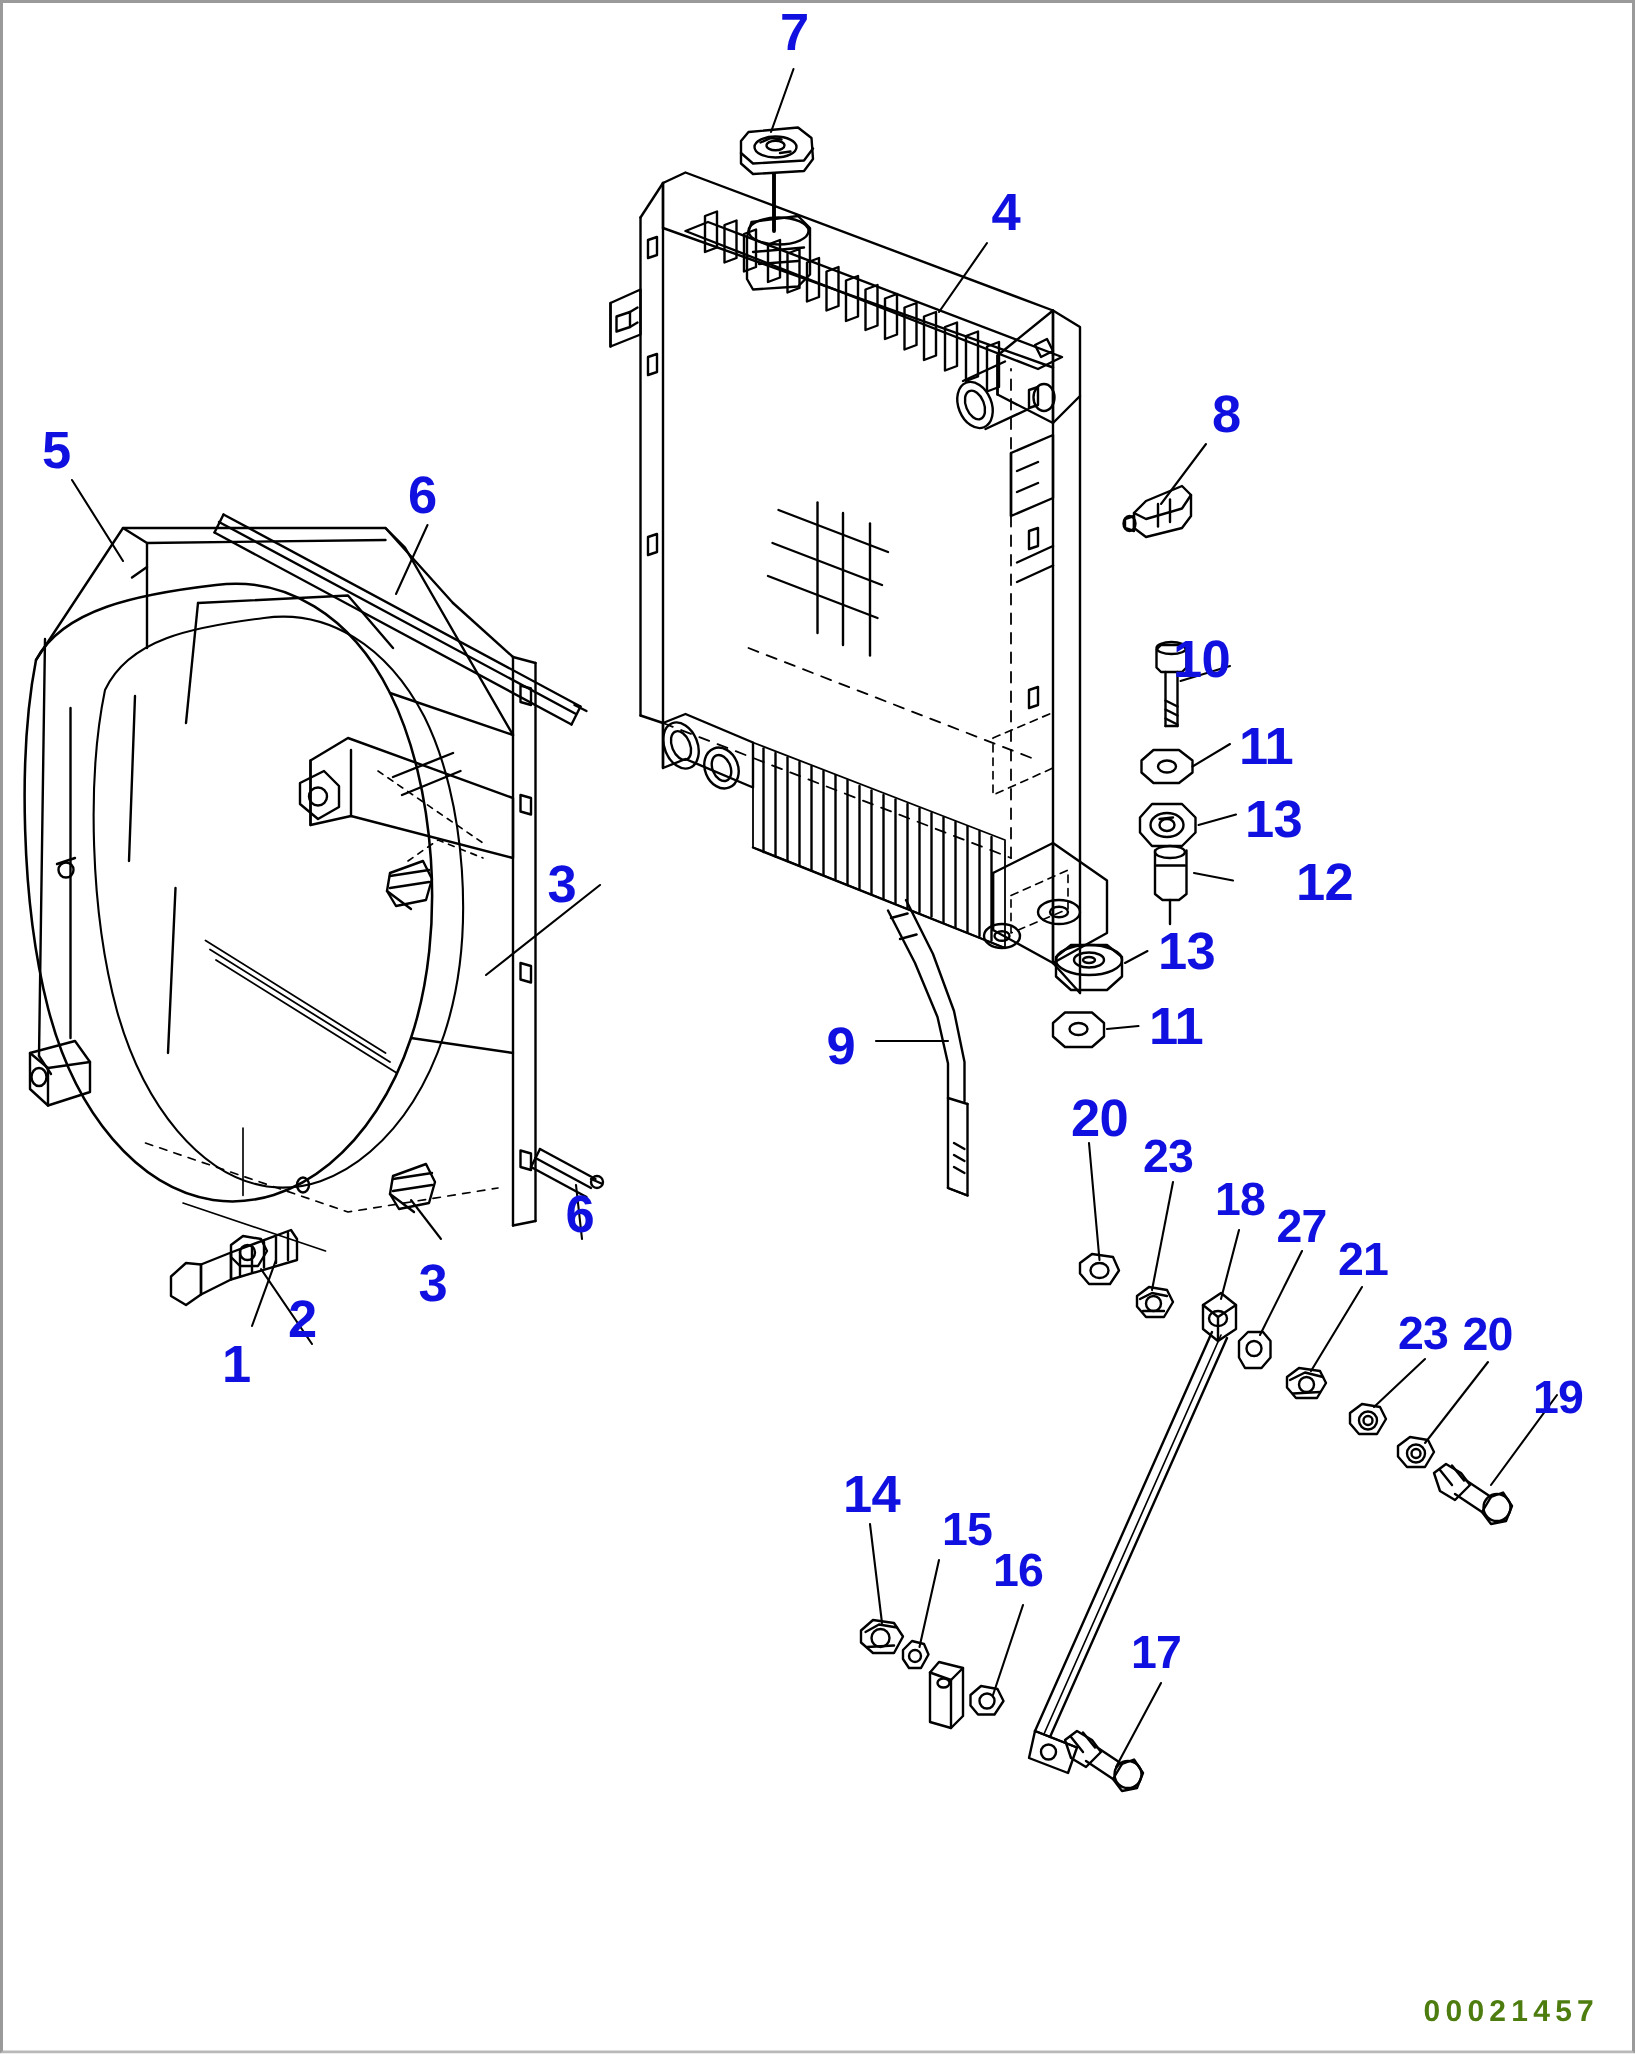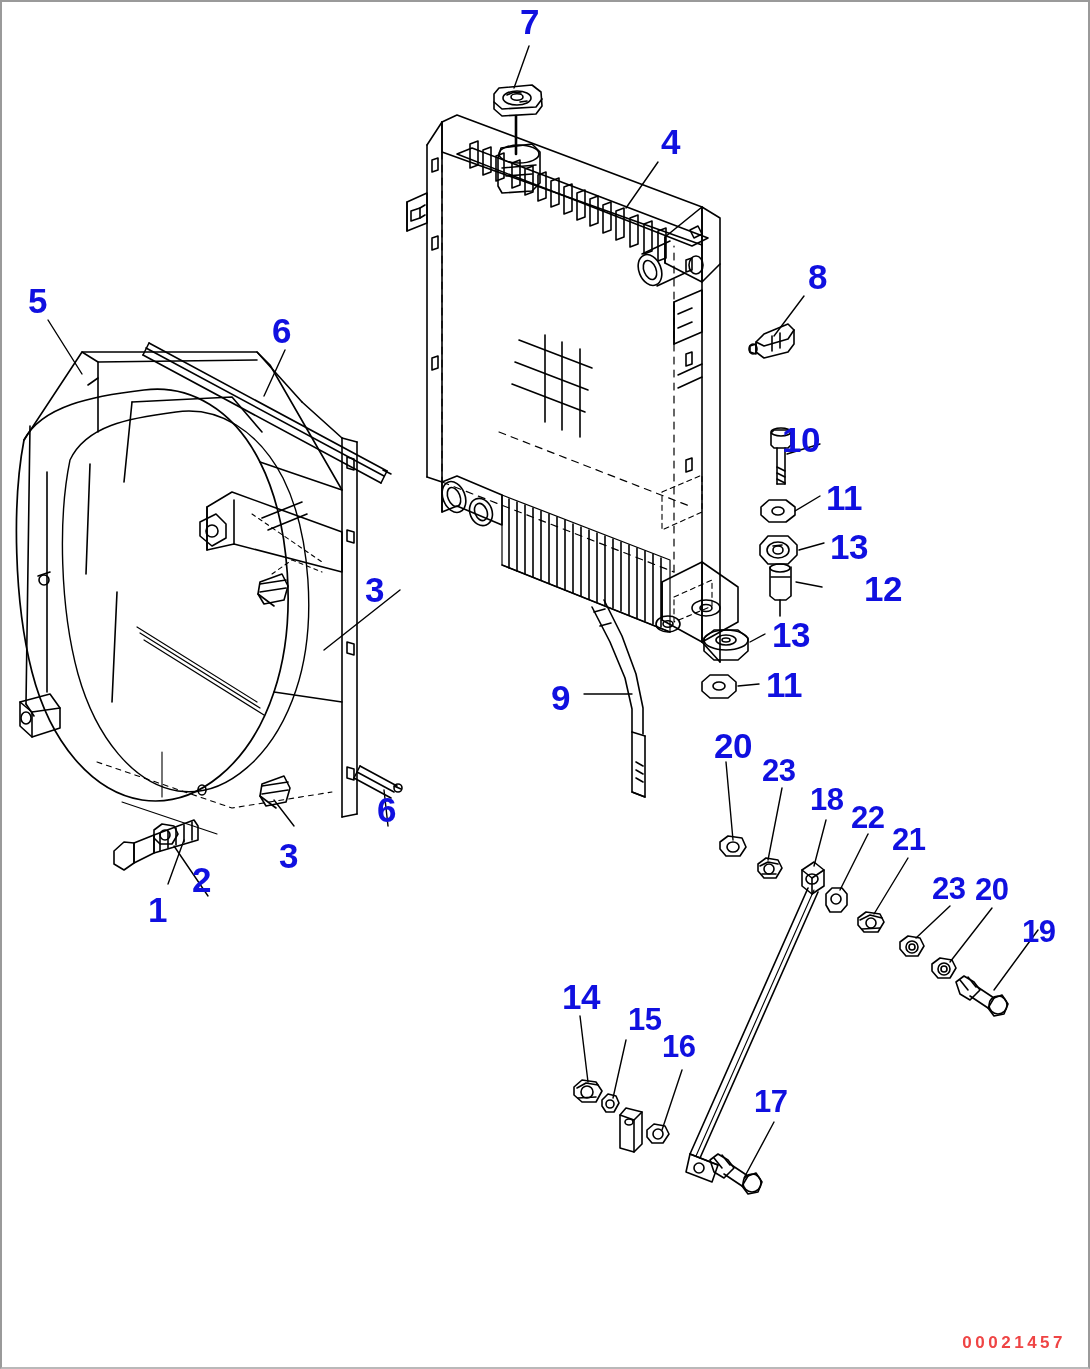--- a/index.html
+++ b/index.html
@@ -39,23 +39,23 @@
     letter-spacing: -0.5px;
     white-space: nowrap;
     user-select: none;
   }
   .callout.sm { font-size: 31px; line-height: 31px; }
   #figcode {
     position: absolute;
     right: 22px;
     bottom: 14px;
     font-family: "Liberation Sans", sans-serif;
-    font-size: 17px;
+    font-size: 20px;
     font-weight: bold;
-    color: #ef4444;
+    color: #4d7c0f;
     letter-spacing: 3.5px;
     white-space: nowrap;
   }
 </style>
 </head>
 <body>
 
 <div id="page">
 
   <svg id="drawing" viewBox="0 0 1090 1369" xmlns="http://www.w3.org/2000/svg">
@@ -494,21 +494,21 @@
   <div class="callout" style="left:824px;  top:478px;">11</div>
   <div class="callout" style="left:828px;  top:527px;">13</div>
   <div class="callout" style="left:826px;  top:569px;margin-left:36px;">12</div>
   <div class="callout" style="left:363px;  top:570px;">3</div>
   <div class="callout" style="left:770px;  top:615px;">13</div>
   <div class="callout" style="left:764px;  top:665px;">11</div>
   <div class="callout" style="left:549px;  top:678px;">9</div>
   <div class="callout" style="left:712px;  top:726px;">20</div>
   <div class="callout sm" style="left:760px; top:753px;">23</div>
   <div class="callout sm" style="left:808px; top:782px;">18</div>
-  <div class="callout sm" style="left:849px; top:800px;">22</div>
+  <div class="callout sm" style="left:849px; top:800px;">27</div>
   <div class="callout sm" style="left:890px; top:822px;">21</div>
   <div class="callout sm" style="left:930px; top:871px;">23</div>
   <div class="callout sm" style="left:973px; top:872px;">20</div>
   <div class="callout sm" style="left:1020px;top:894px;margin-top:20px;">19</div>
   <div class="callout" style="left:375px;  top:790px;">6</div>
   <div class="callout" style="left:277px;  top:836px;">3</div>
   <div class="callout" style="left:146px;  top:890px;">1</div>
   <div class="callout" style="left:190px;  top:860px;">2</div>
   <div class="callout" style="left:560px;  top:977px;">14</div>
   <div class="callout sm" style="left:608px; top:1002px;margin-left:18px;">15</div>

